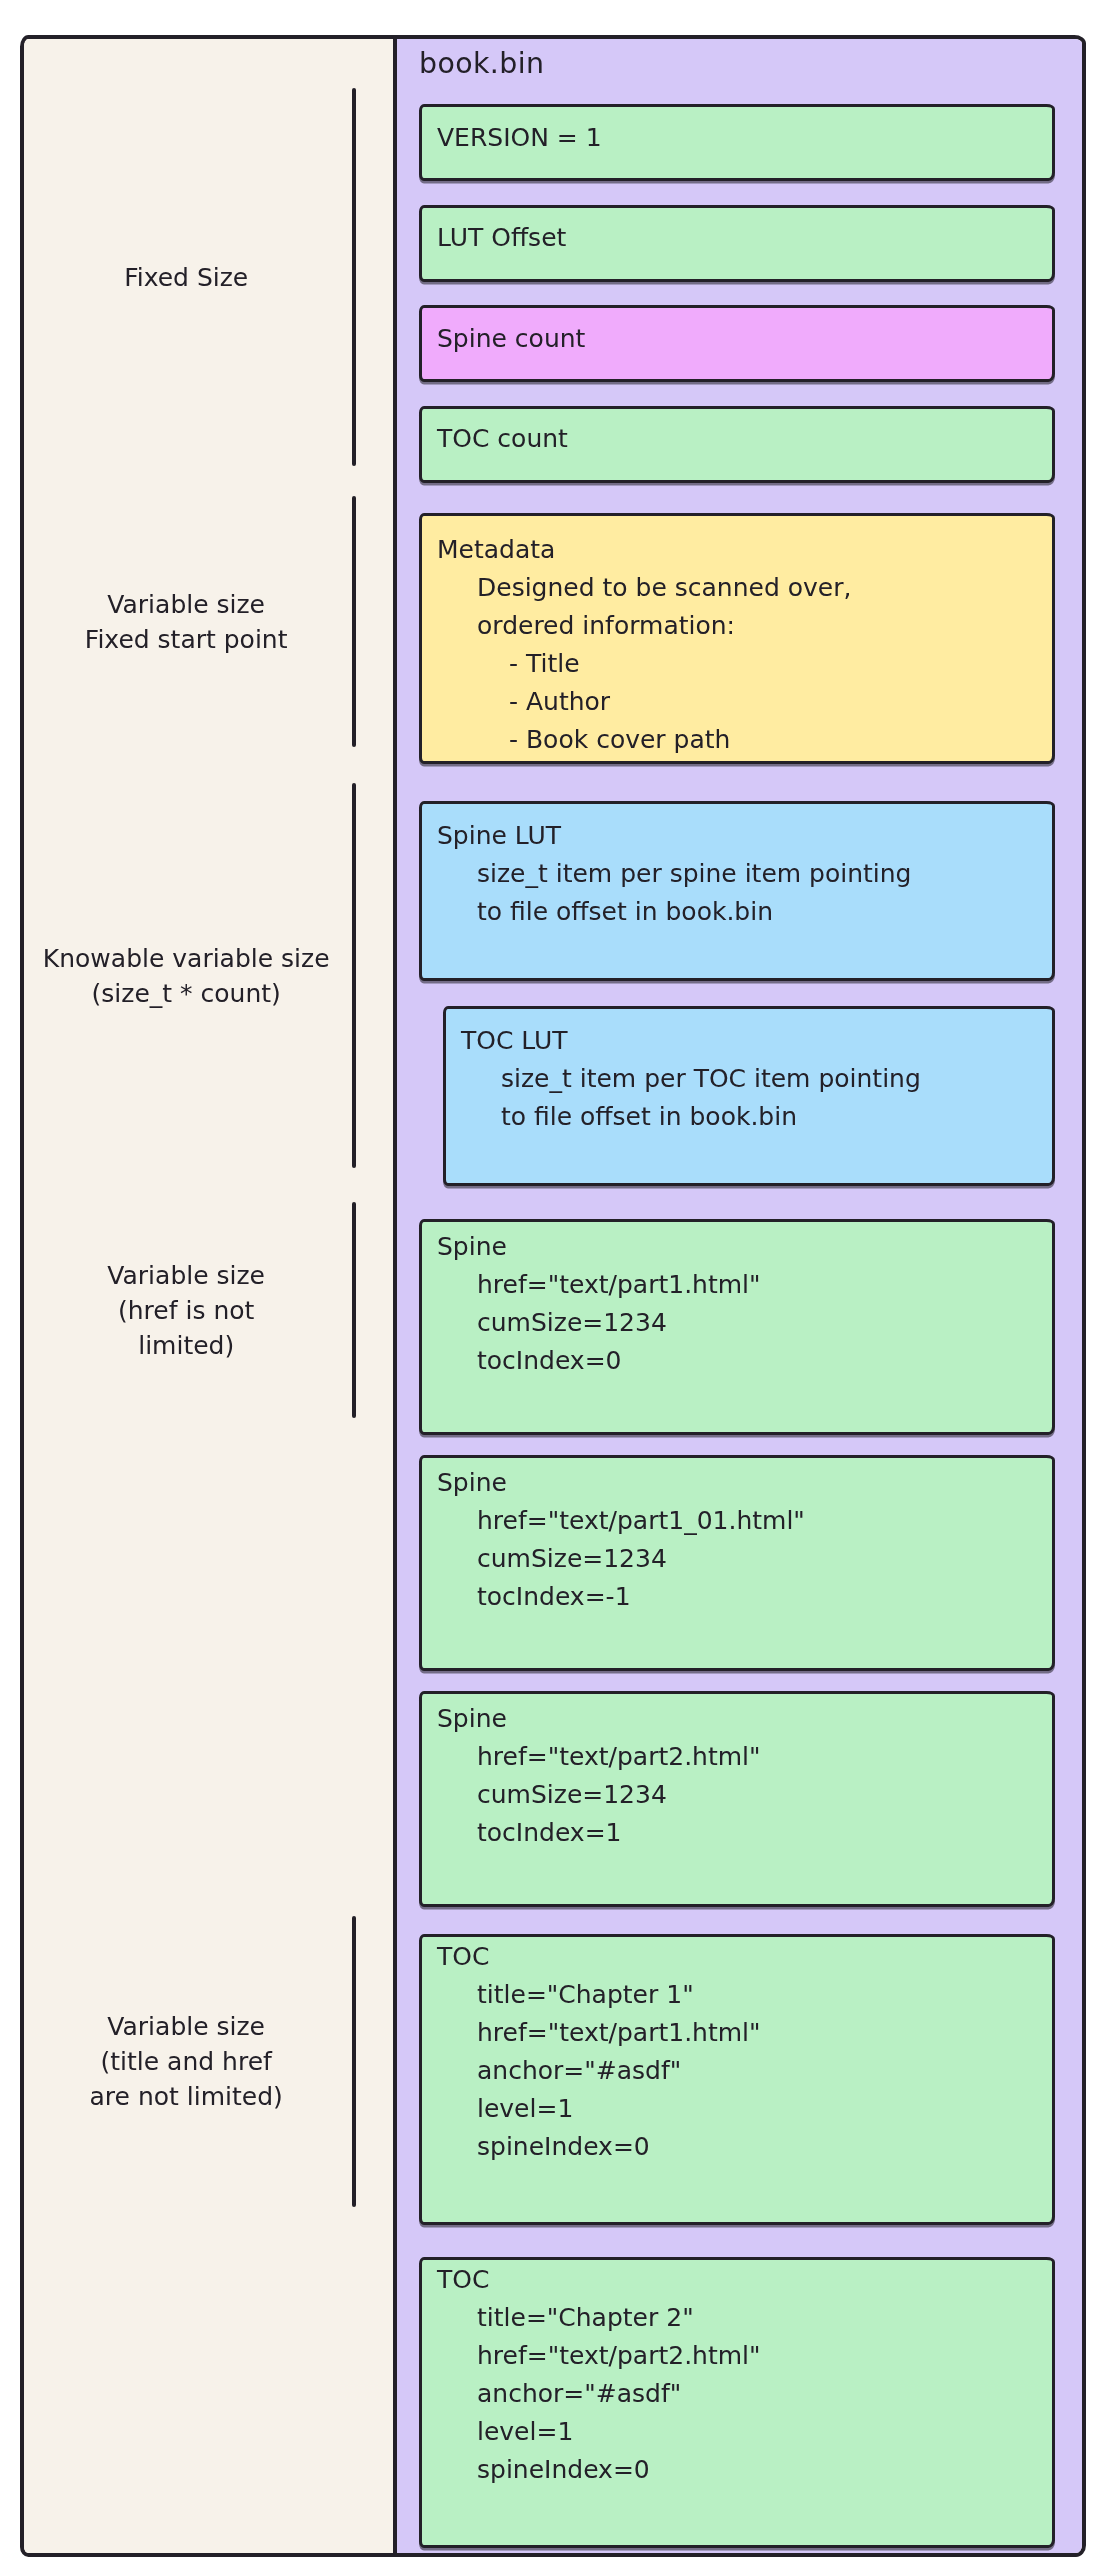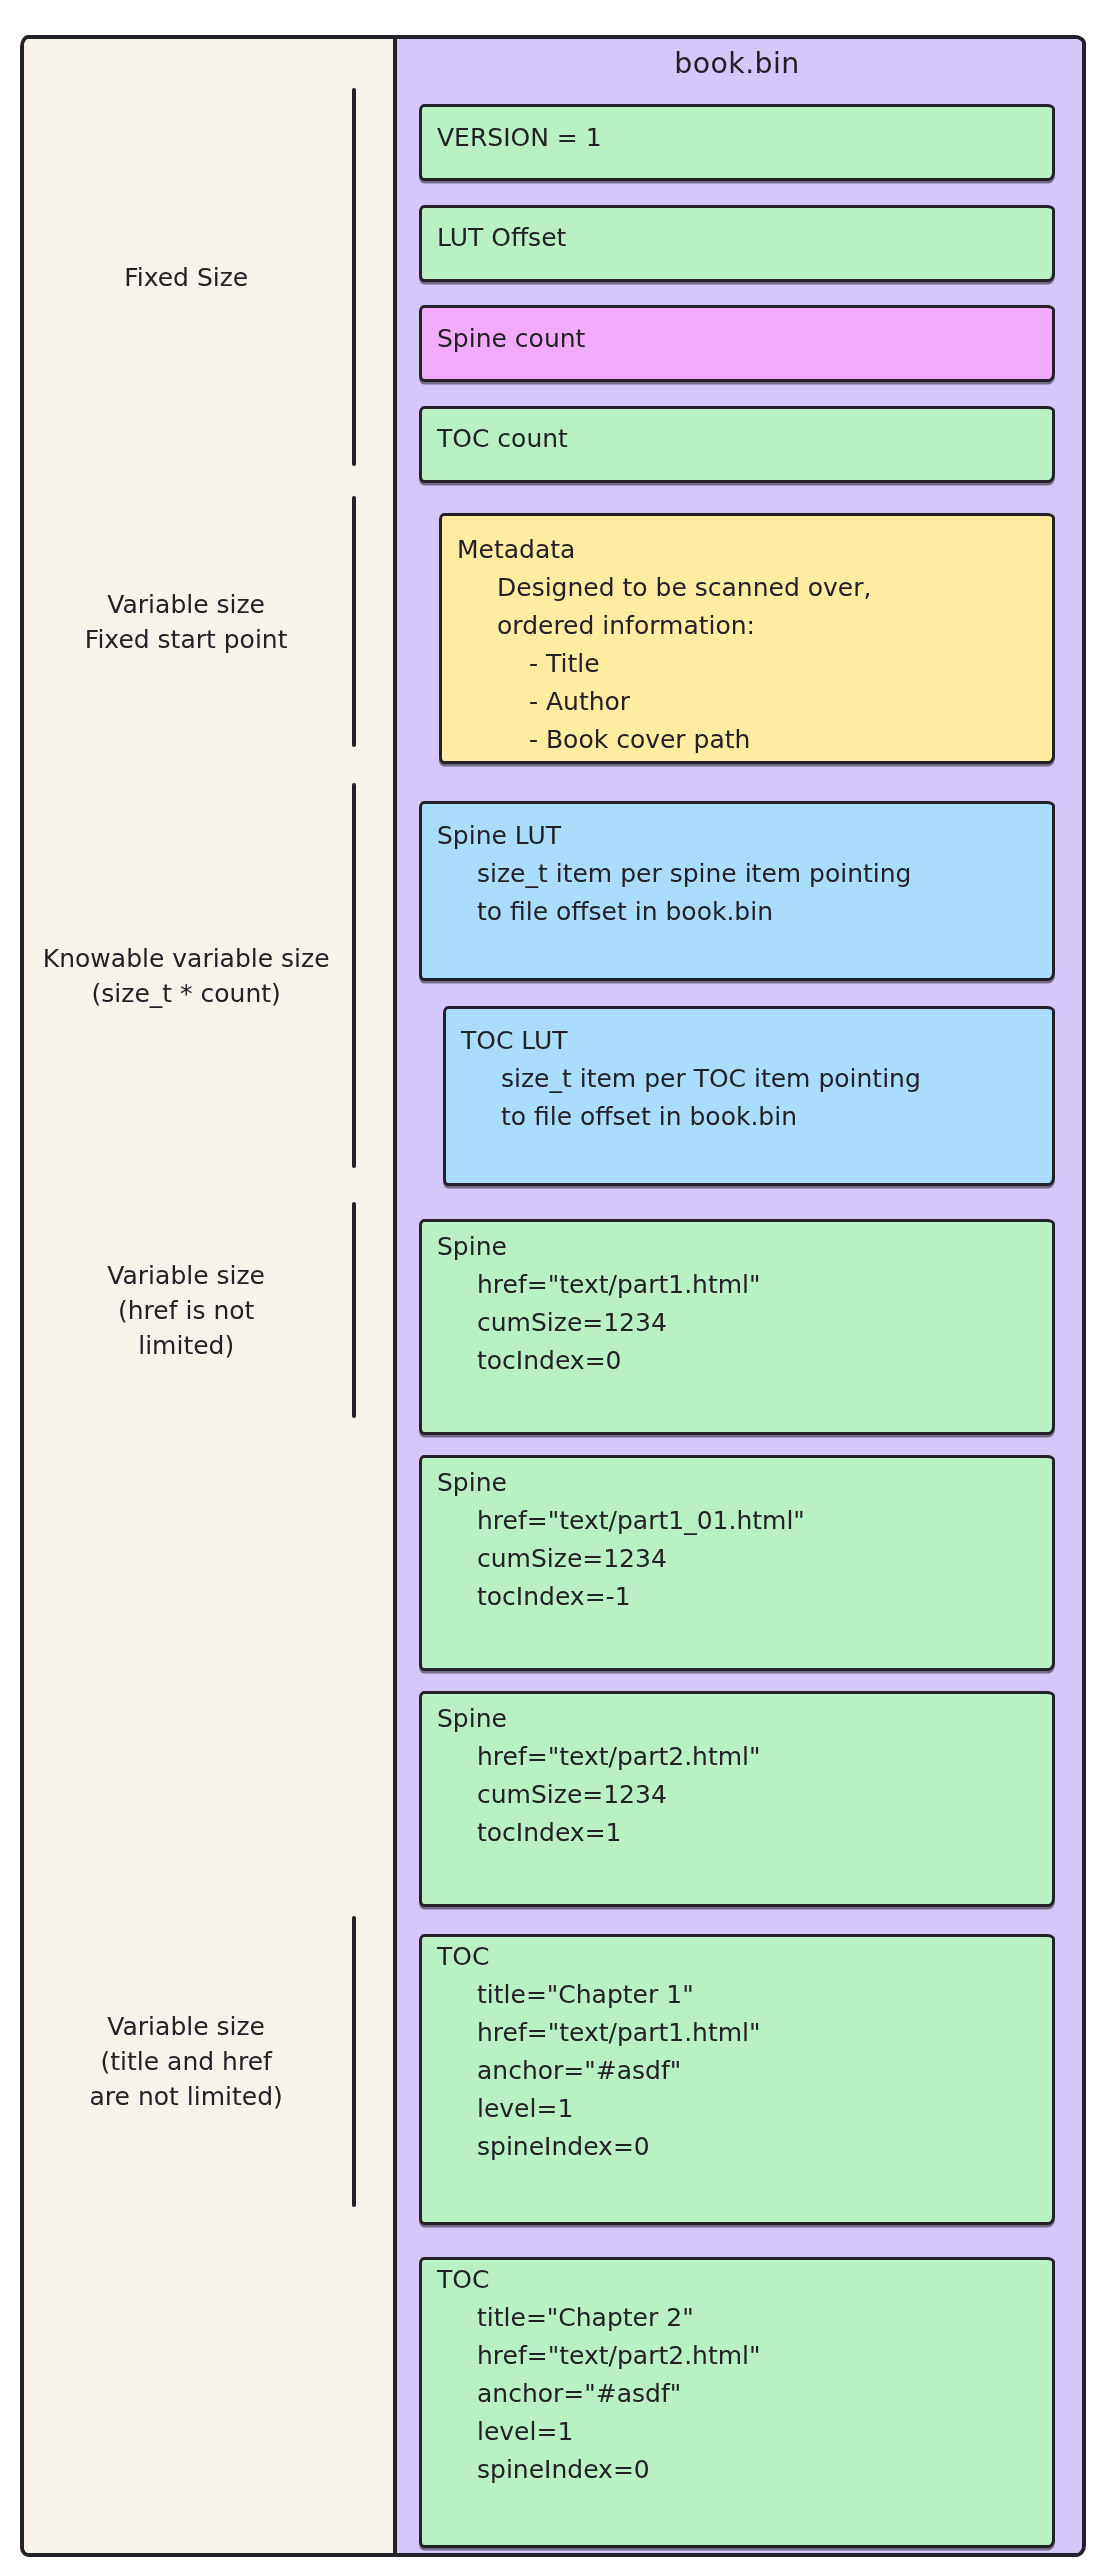--- a/index.html
+++ b/index.html
@@ -10,33 +10,33 @@
          box-sizing:border-box;border:4.2px solid #232028;
          border-radius:8.4px 11.7px 10px 8.4px/11.7px 8.4px 11.7px 10px;
          display:flex;overflow:hidden;background:#f7f2ea;}
 
   .left-panel{position:relative;width:369px;flex:none;background:#f7f2ea;}
 
   .purple-panel{flex:1;position:relative;box-sizing:border-box;
                 border-left:4.2px solid #232028;background:#d5c8f8;
                 padding:1.7px 27px 0 22px;}
 
-  .file-title{text-align:center;font-size:28.4px;line-height:43px;
+  .file-title{text-align:left;font-size:28.4px;line-height:43px;
               letter-spacing:0.4px;margin-top:1.7px;margin-bottom:19px;}
 
   .block{box-sizing:border-box;border:3.3px solid #232028;
          border-radius:5px 8.4px 6.7px 5px/6.7px 5px 8.4px 6.7px;
          padding:11.7px 15px 0 15px;font-size:25px;line-height:38px;
          box-shadow:0 2.5px 0 rgba(35,32,40,.55);}
   .block .ln{white-space:pre;}
   .block .i1{padding-left:40px;}
   .block .i2{padding-left:72px;}
 
   .h-sm{height:77px;}
-  .h-meta{height:251px;padding-top:15px;margin-left:20px;}
+  .h-meta{height:251px;padding-top:15px;}
   .h-lut{height:180px;padding-top:13.4px;}
   .h-spine{height:216px;padding-top:6px;}
   .h-toc{height:291px;padding-top:1px;}
 
   .mt-row{margin-top:23.4px;}
   .mt-meta{margin-top:30px;}
   .mt-lut1{margin-top:37px;}
   .mt-lut2{margin-top:25px;margin-left:24px;}
   .mt-spine1{margin-top:33px;}
   .mt-spine{margin-top:20px;}

